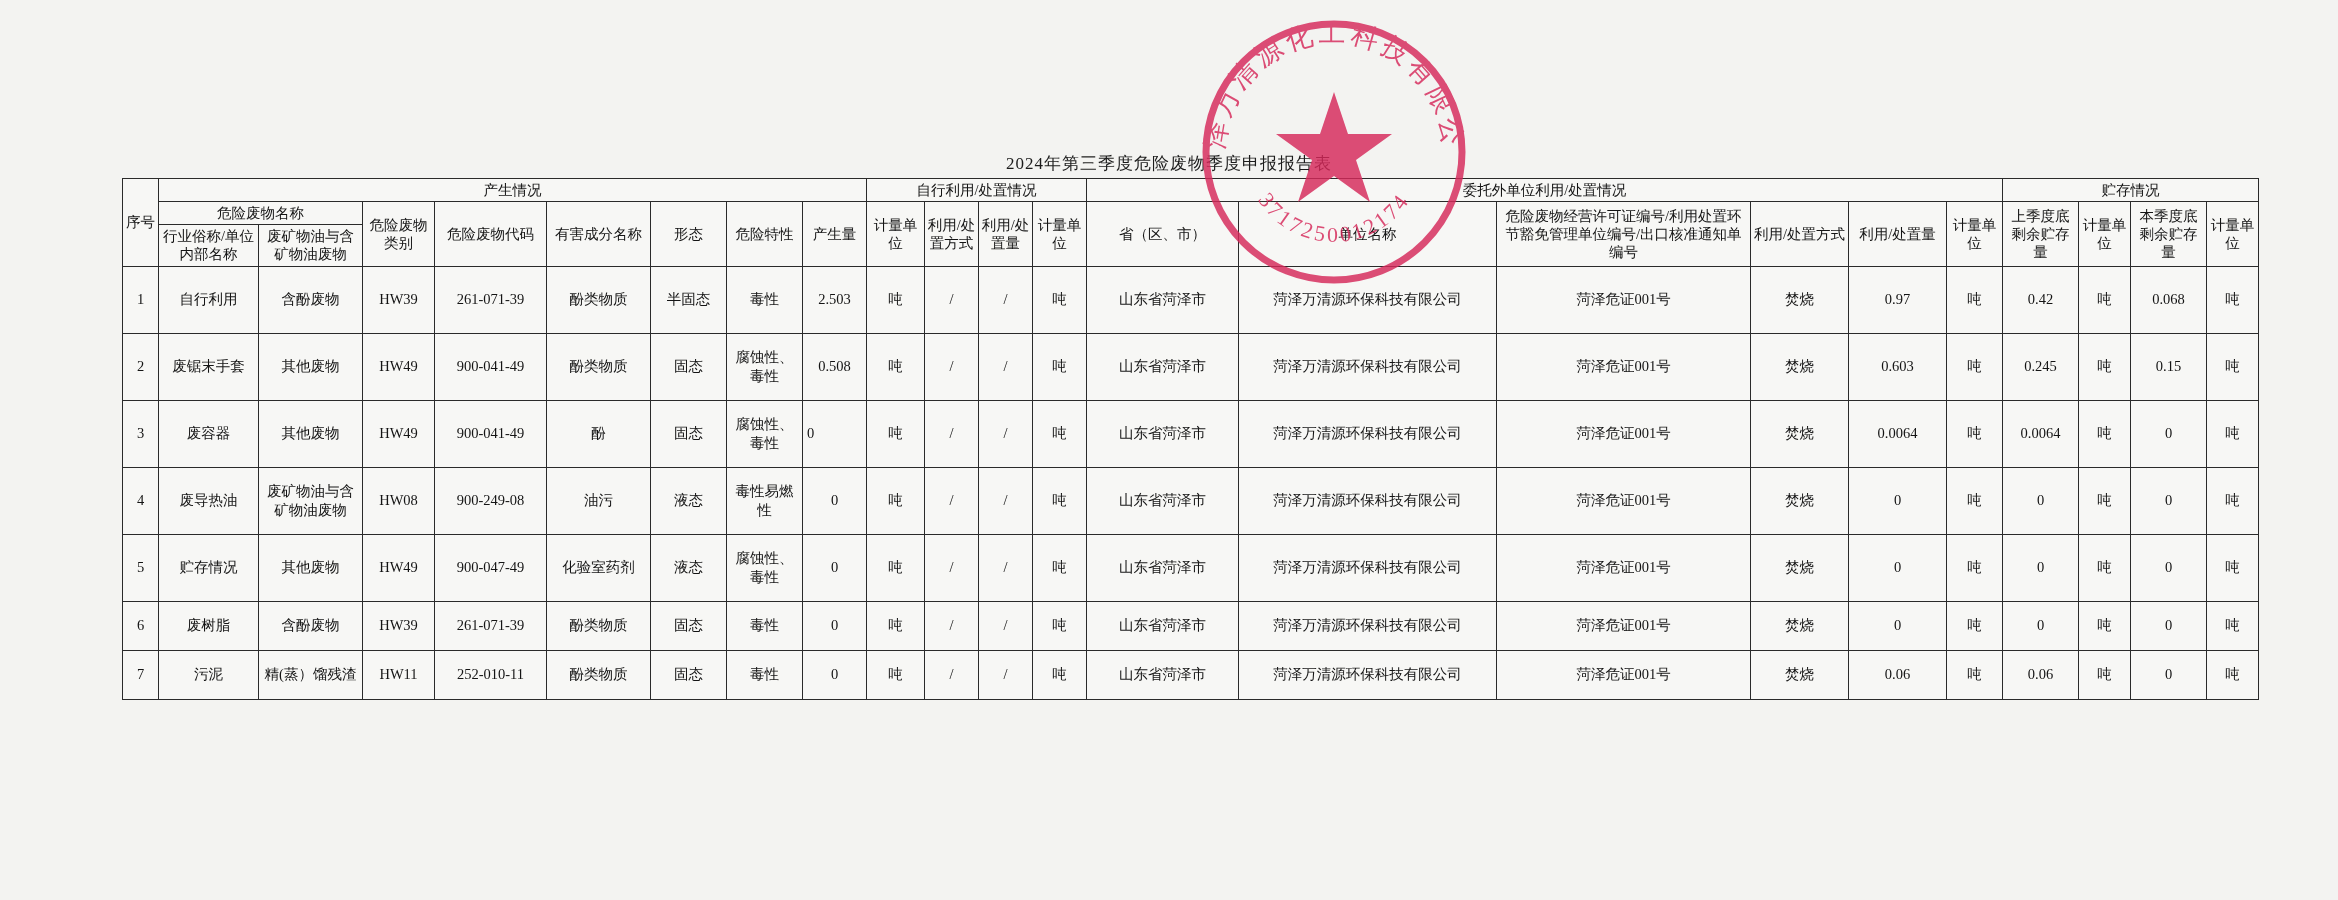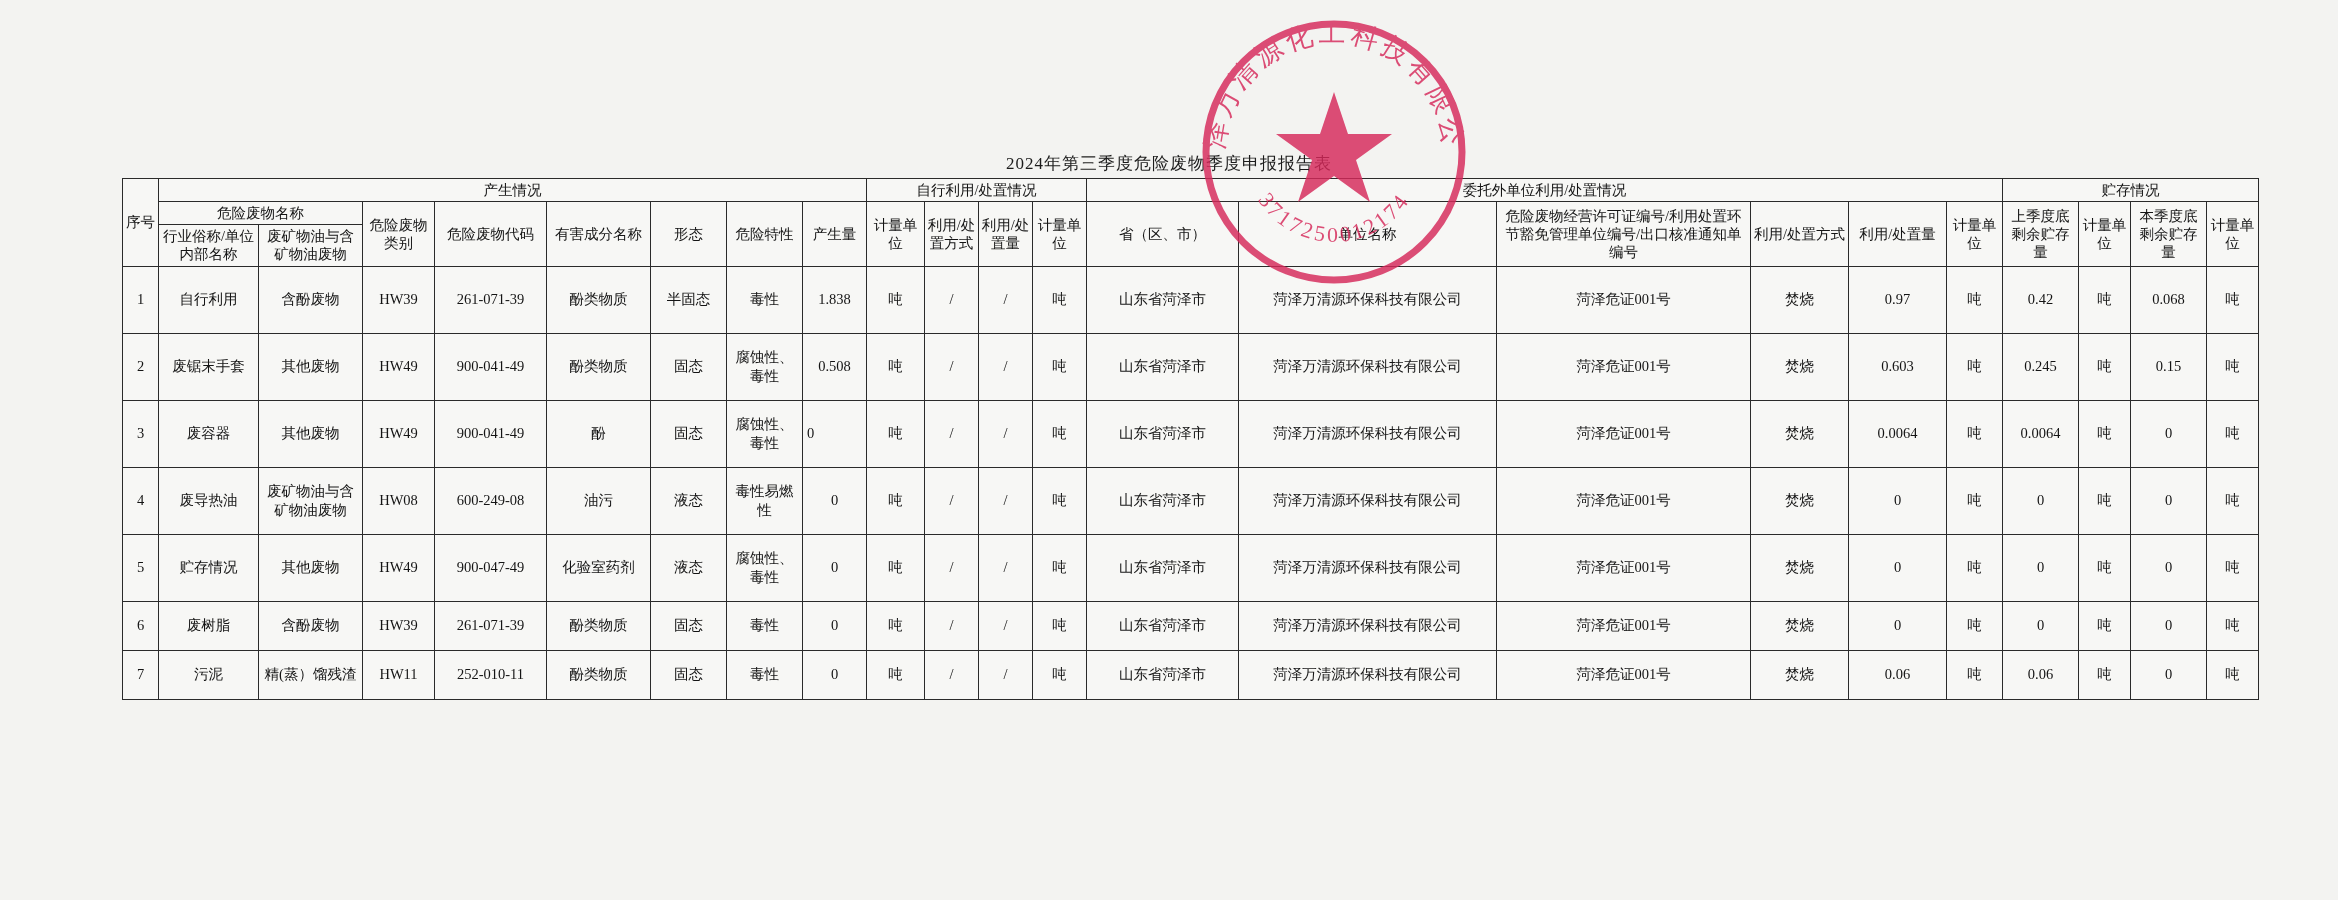--- a/index.html
+++ b/index.html
@@ -147,21 +147,21 @@
     <tbody>
       <tr class="row-tall">
         <td>1</td>
         <td>自行利用</td>
         <td>含酚废物</td>
         <td>HW39</td>
         <td>261-071-39</td>
         <td>酚类物质</td>
         <td>半固态</td>
         <td>毒性</td>
-        <td>1.838</td>
+        <td>2.503</td>
         <td>吨</td>
         <td>/</td>
         <td>/</td>
         <td>吨</td>
         <td>山东省菏泽市</td>
         <td>菏泽万清源环保科技有限公司</td>
         <td>菏泽危证001号</td>
         <td>焚烧</td>
         <td>0.97</td>
         <td>吨</td>
@@ -218,21 +218,21 @@
         <td>0.0064</td>
         <td>吨</td>
         <td>0</td>
         <td>吨</td>
       </tr>
       <tr class="row-tall">
         <td>4</td>
         <td>废导热油</td>
         <td class="vert-split">废矿物油与含矿物油废物</td>
         <td>HW08</td>
-        <td>600-249-08</td>
+        <td>900-249-08</td>
         <td>油污</td>
         <td>液态</td>
         <td class="vert-split">毒性易燃性</td>
         <td>0</td>
         <td>吨</td>
         <td>/</td>
         <td>/</td>
         <td>吨</td>
         <td>山东省菏泽市</td>
         <td>菏泽万清源环保科技有限公司</td>

